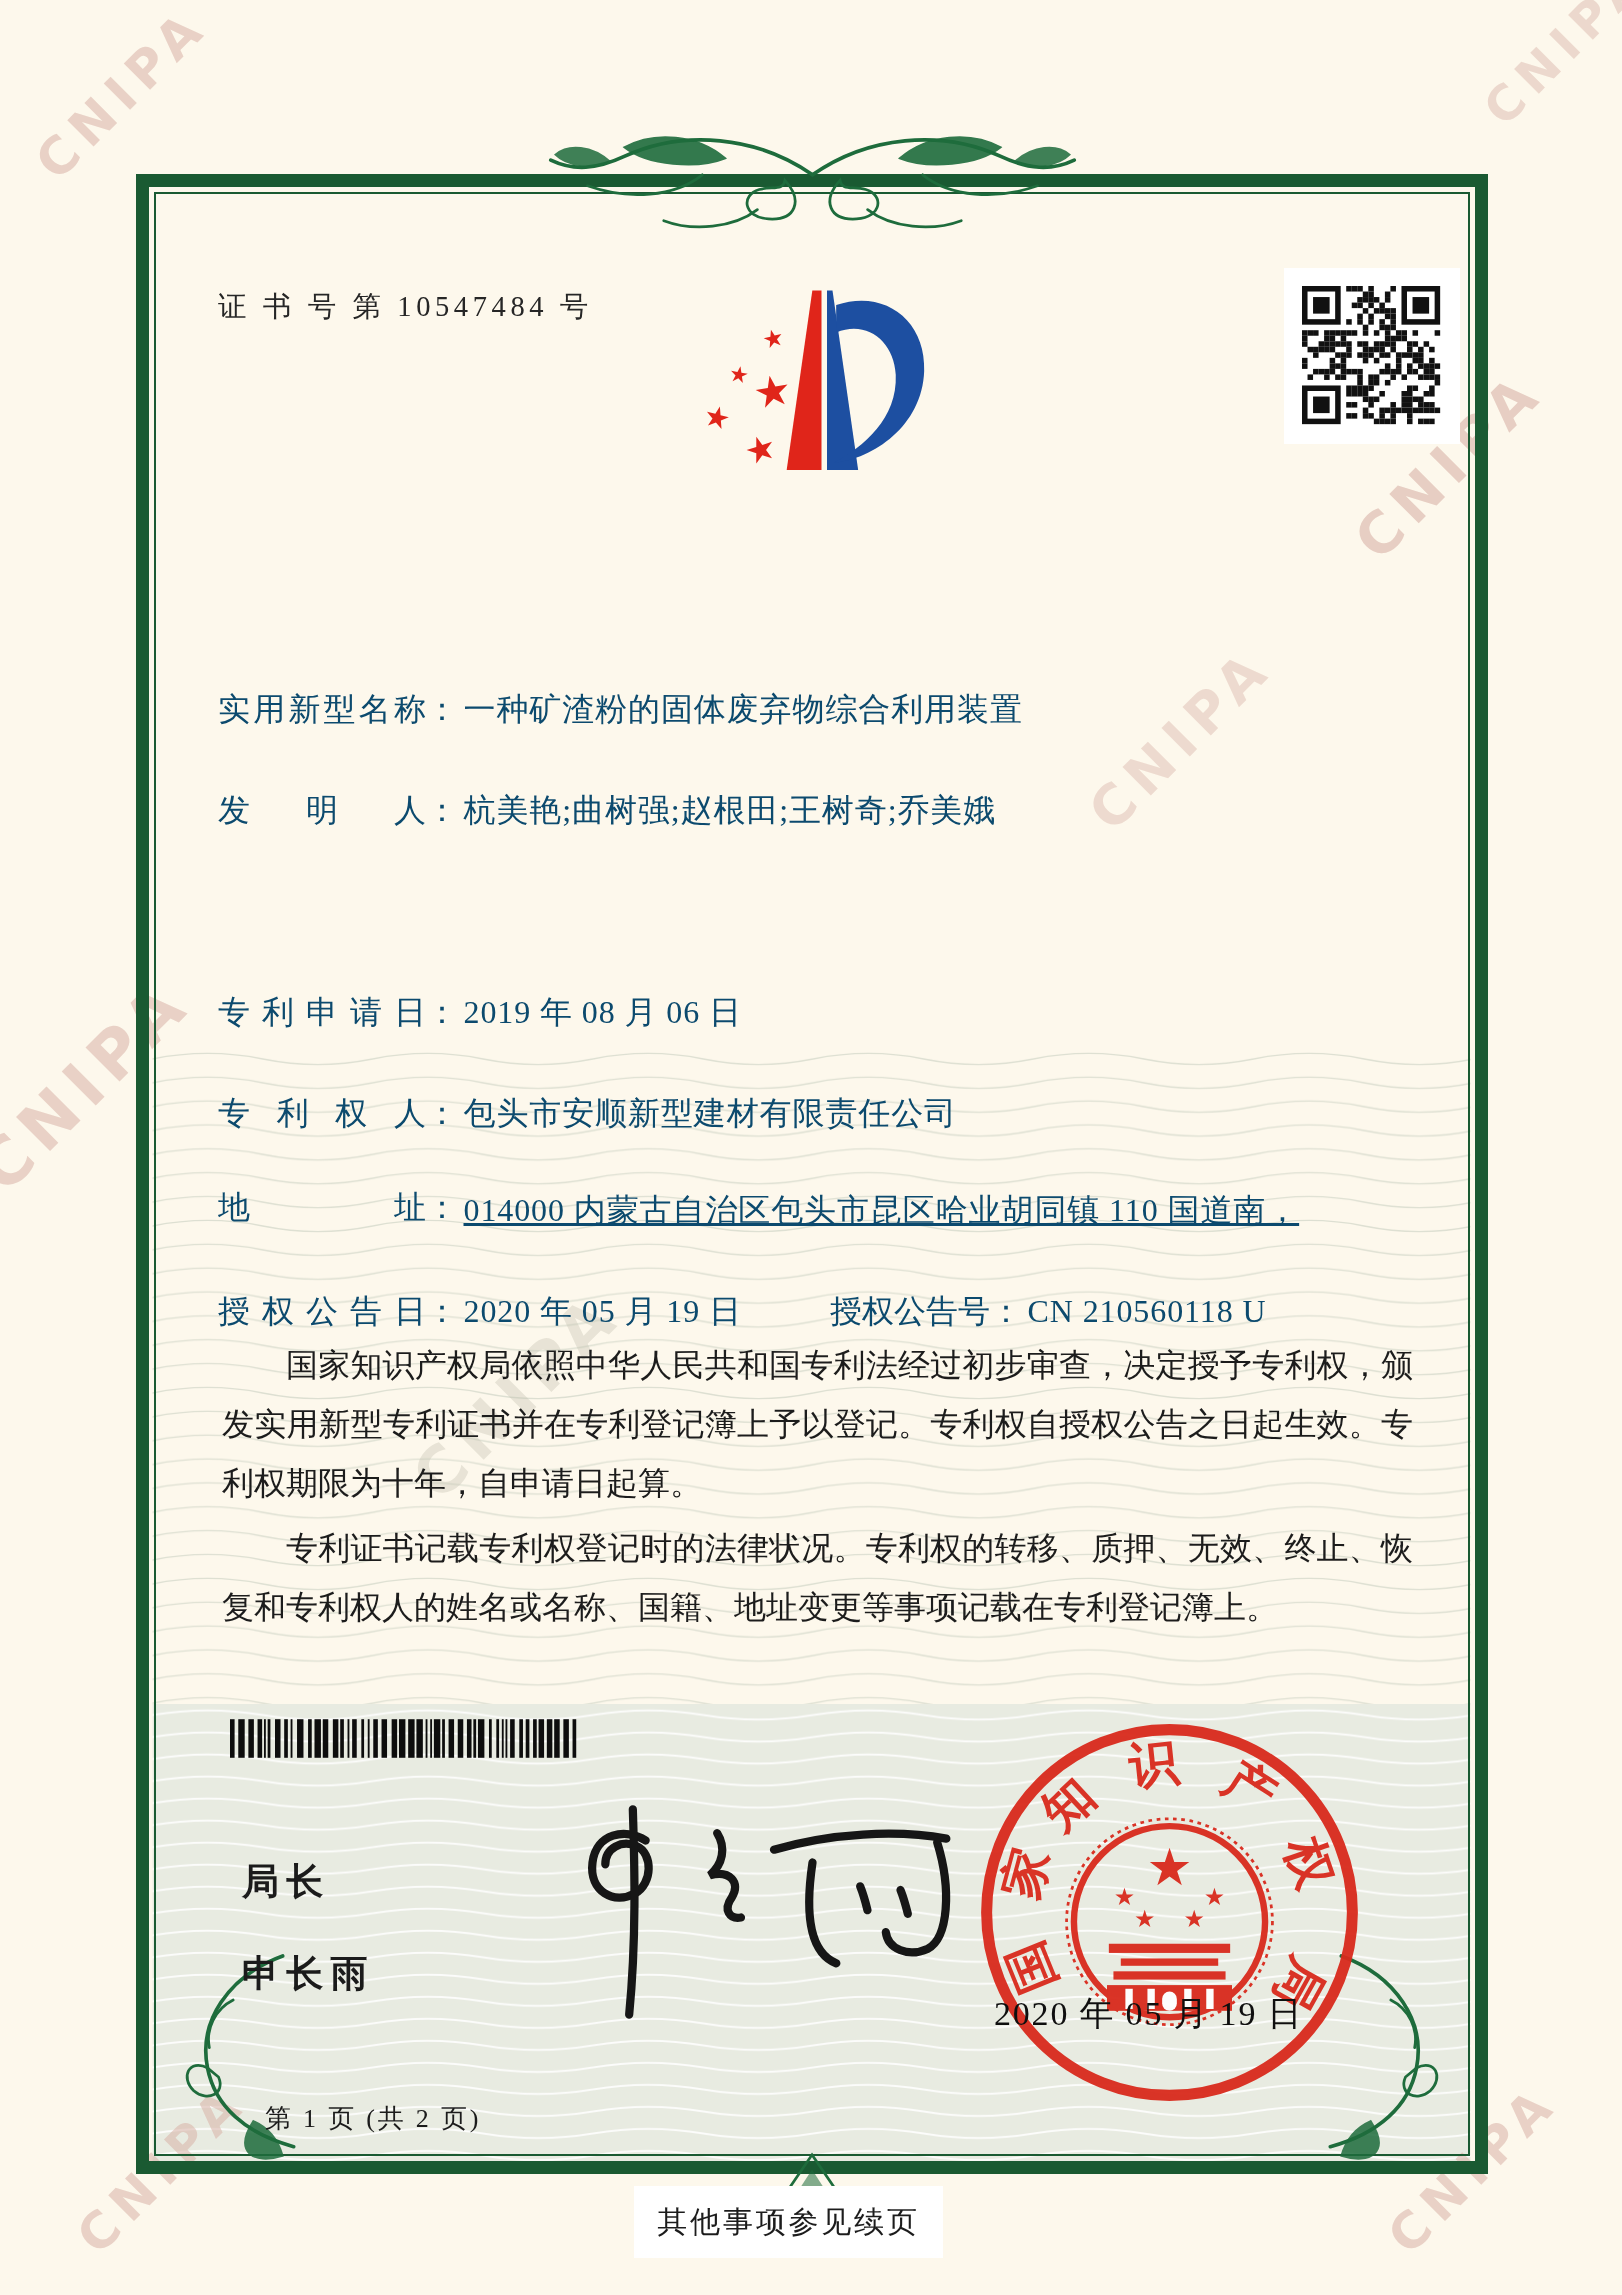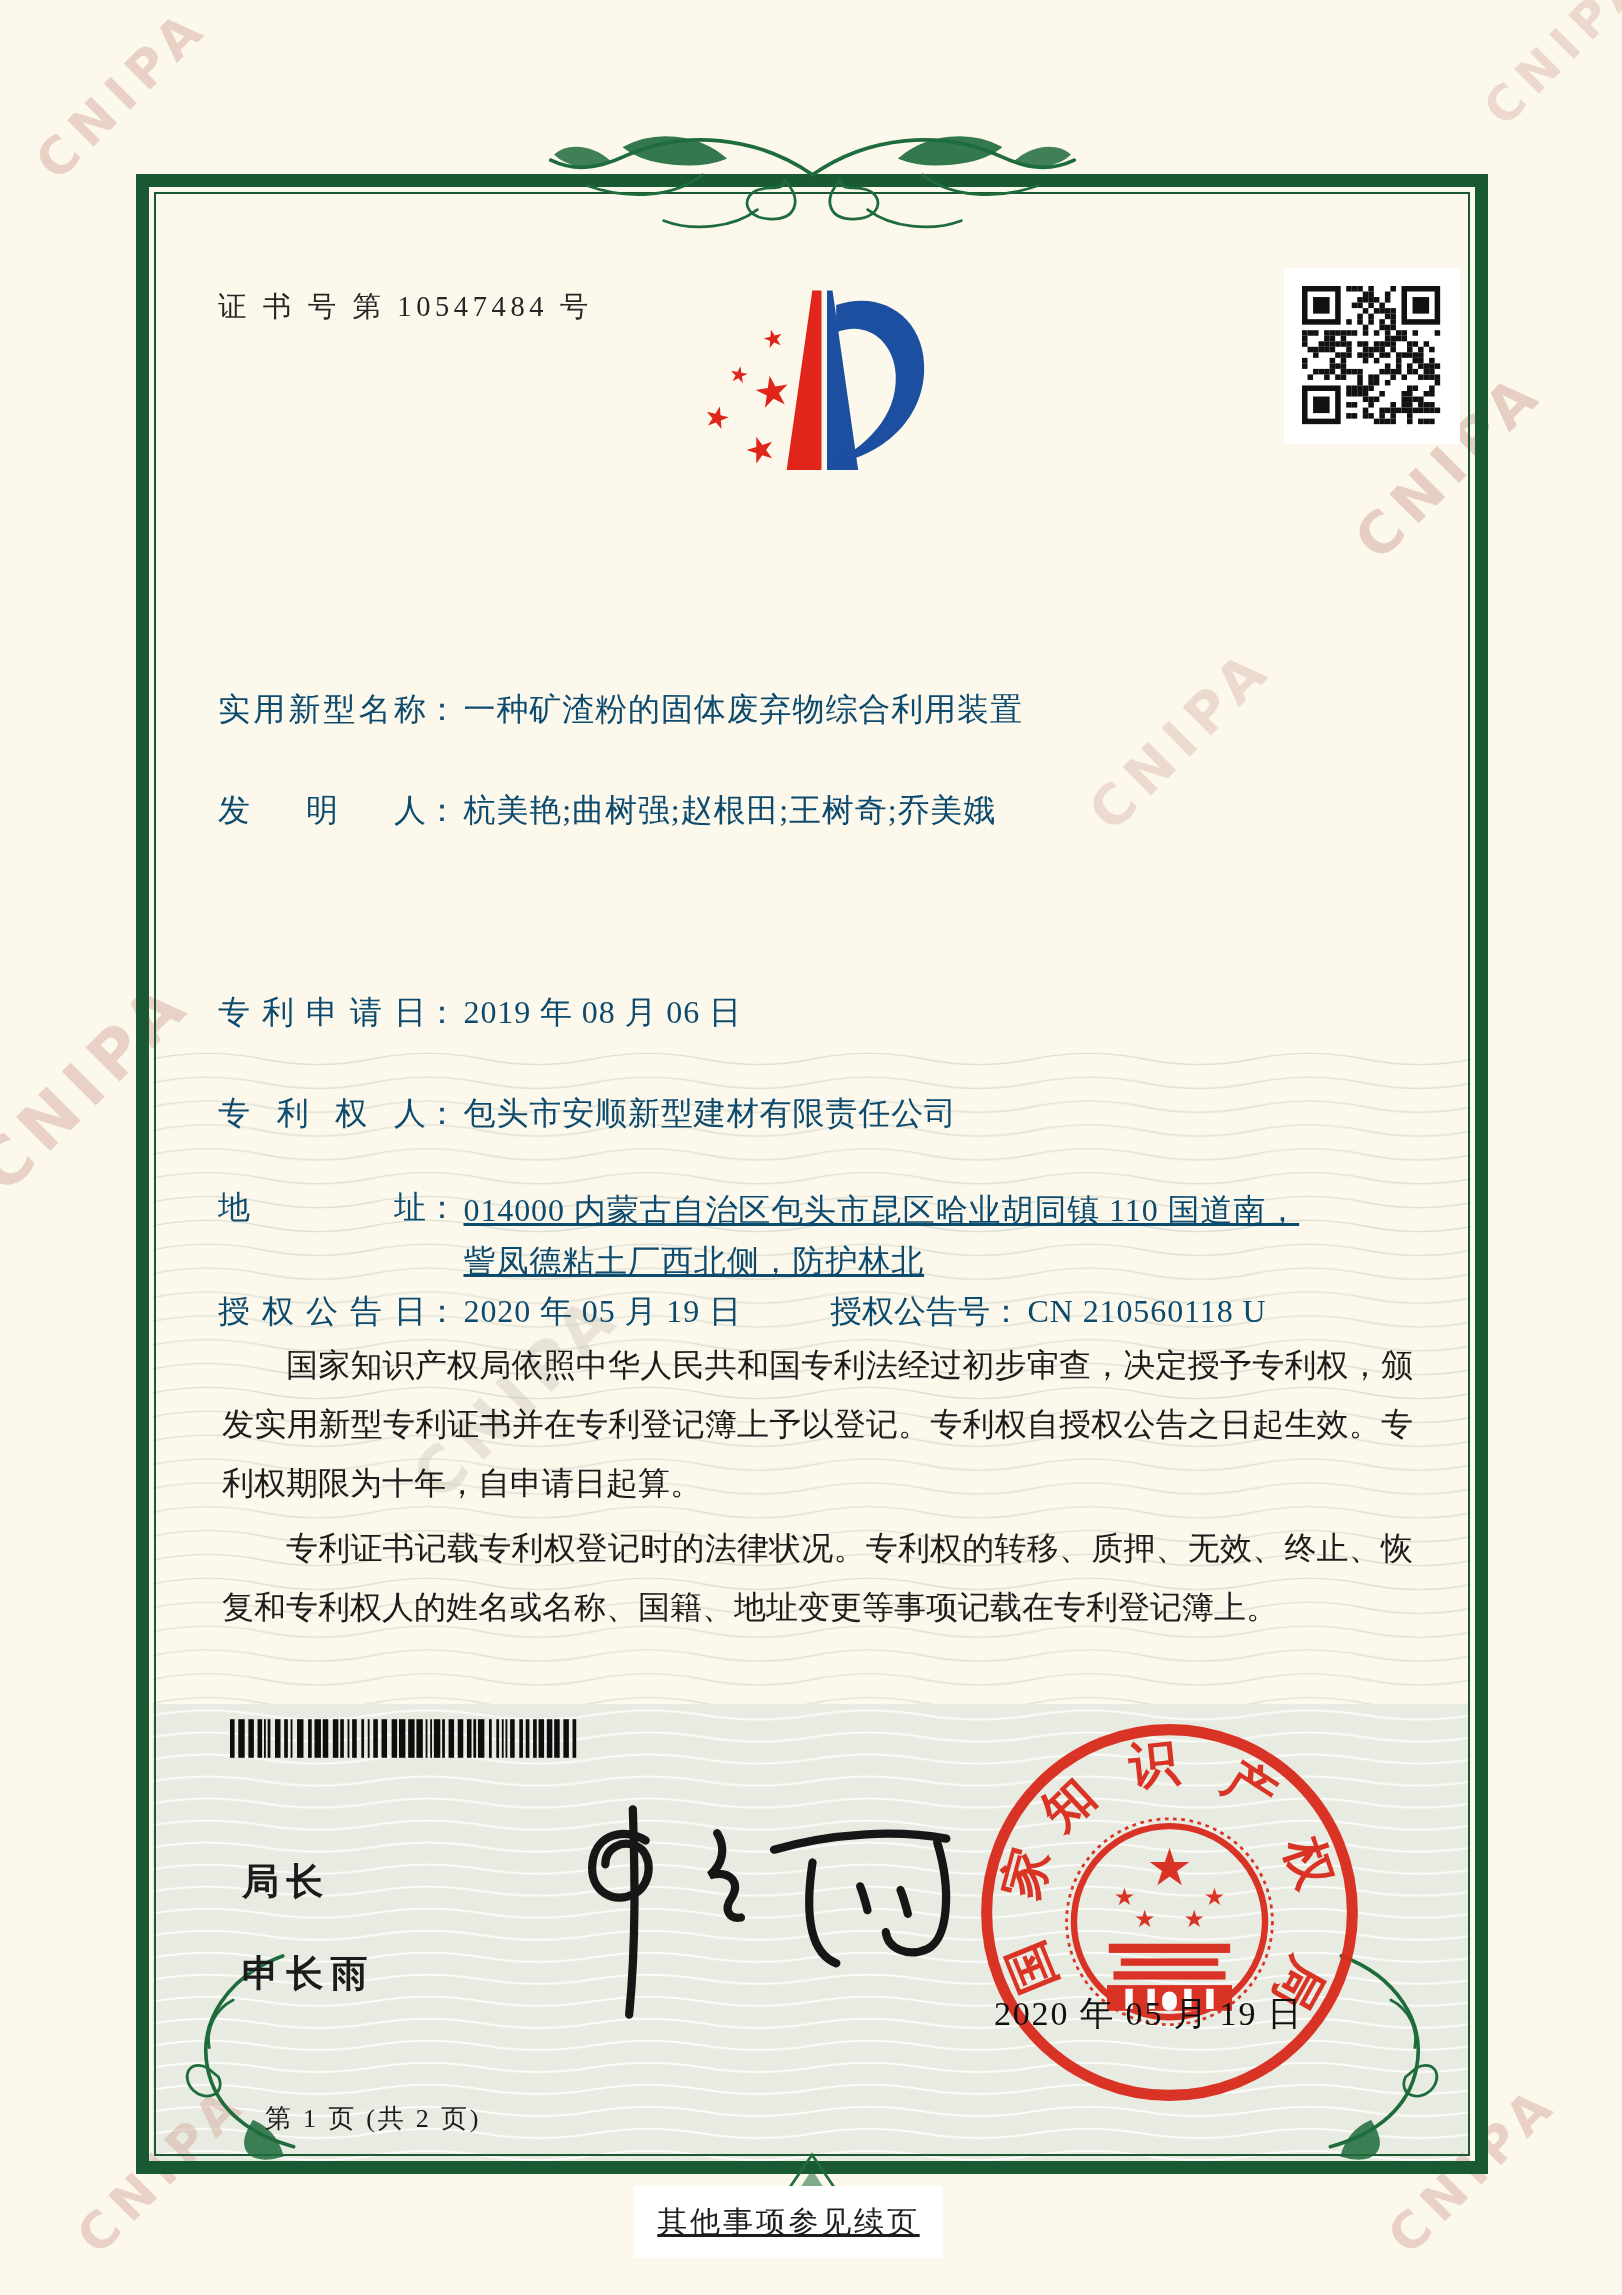--- a/index.html
+++ b/index.html
@@ -78,21 +78,21 @@
     font-weight:600; letter-spacing:7.3px; z-index:4;}
   .signature{position:absolute; left:537px; top:1802px; z-index:4;}
   .seal{position:absolute; left:971px; top:1714px; z-index:5; opacity:.95;}
   .seal-date{position:absolute; left:994px; top:1991px; font-size:34px;
     color:#0f0f0f; letter-spacing:1.8px; z-index:6;}
   .page-no{position:absolute; left:265px; top:2101px; width:1102px;
     text-align:left; font-size:26px; letter-spacing:2.8px; z-index:4;}
   .cont-strip{
     position:absolute; left:634px; top:2186px; width:309px; height:72px;
     background:#ffffff; display:flex; align-items:center; justify-content:center;
-    font-size:30px; letter-spacing:2.8px; z-index:4; color:#1c1c1c;text-decoration:underline;
+    font-size:30px; letter-spacing:2.8px; z-index:4; color:#1c1c1c;
   }
 </style>
 </head>
 <body>
 
 <div class="page">
 
   <svg class="waveband" style="left:152px;top:1047px;" width="1319" height="659" viewBox="0 0 1436 718">
     <defs>
       <pattern id="wv1" width="240" height="26" patternUnits="userSpaceOnUse">
@@ -411,21 +411,21 @@
   <div class="fieldrow" style="top:788px;">
     <span class="flabel">发明人</span><span class="fcolon">：</span><span class="fvalue">杭美艳;曲树强;赵根田;王树奇;乔美娥</span>
   </div>
   <div class="fieldrow" style="top:990px;">
     <span class="flabel">专利申请日</span><span class="fcolon">：</span><span class="fvalue">2019 年 08 月 06 日</span>
   </div>
   <div class="fieldrow" style="top:1091px;">
     <span class="flabel">专利权人</span><span class="fcolon">：</span><span class="fvalue">包头市安顺新型建材有限责任公司</span>
   </div>
   <div class="fieldrow" style="top:1185px;">
-    <span class="flabel">地址</span><span class="fcolon">：</span><span class="fvalue-block"><span>014000 内蒙古自治区包头市昆区哈业胡同镇 110 国道南，</span><span>訾凤德粘土厂西北侧，防护林北</span></span>
+    <span class="flabel">地址</span><span class="fcolon">：</span><span class="fvalue-block"><span>014000 内蒙古自治区包头市昆区哈业胡同镇 110 国道南，</span></span>
   </div>
   <div class="fieldrow" style="top:1289px;">
     <span class="flabel">授权公告日</span><span class="fcolon">：</span><span class="fvalue">2020 年 05 月 19 日</span>
   </div>
   <div class="fieldrow grantno-row" style="top:1289px;">
     <span class="flabel2">授权公告号</span><span class="fcolon">：</span><span class="fvalue">CN 210560118 U</span>
   </div>
 
   <div class="bodytext">
     <p>国家知识产权局依照中华人民共和国专利法经过初步审查，决定授予专利权，颁发实用新型专利证书并在专利登记簿上予以登记。专利权自授权公告之日起生效。专利权期限为十年，自申请日起算。</p>

